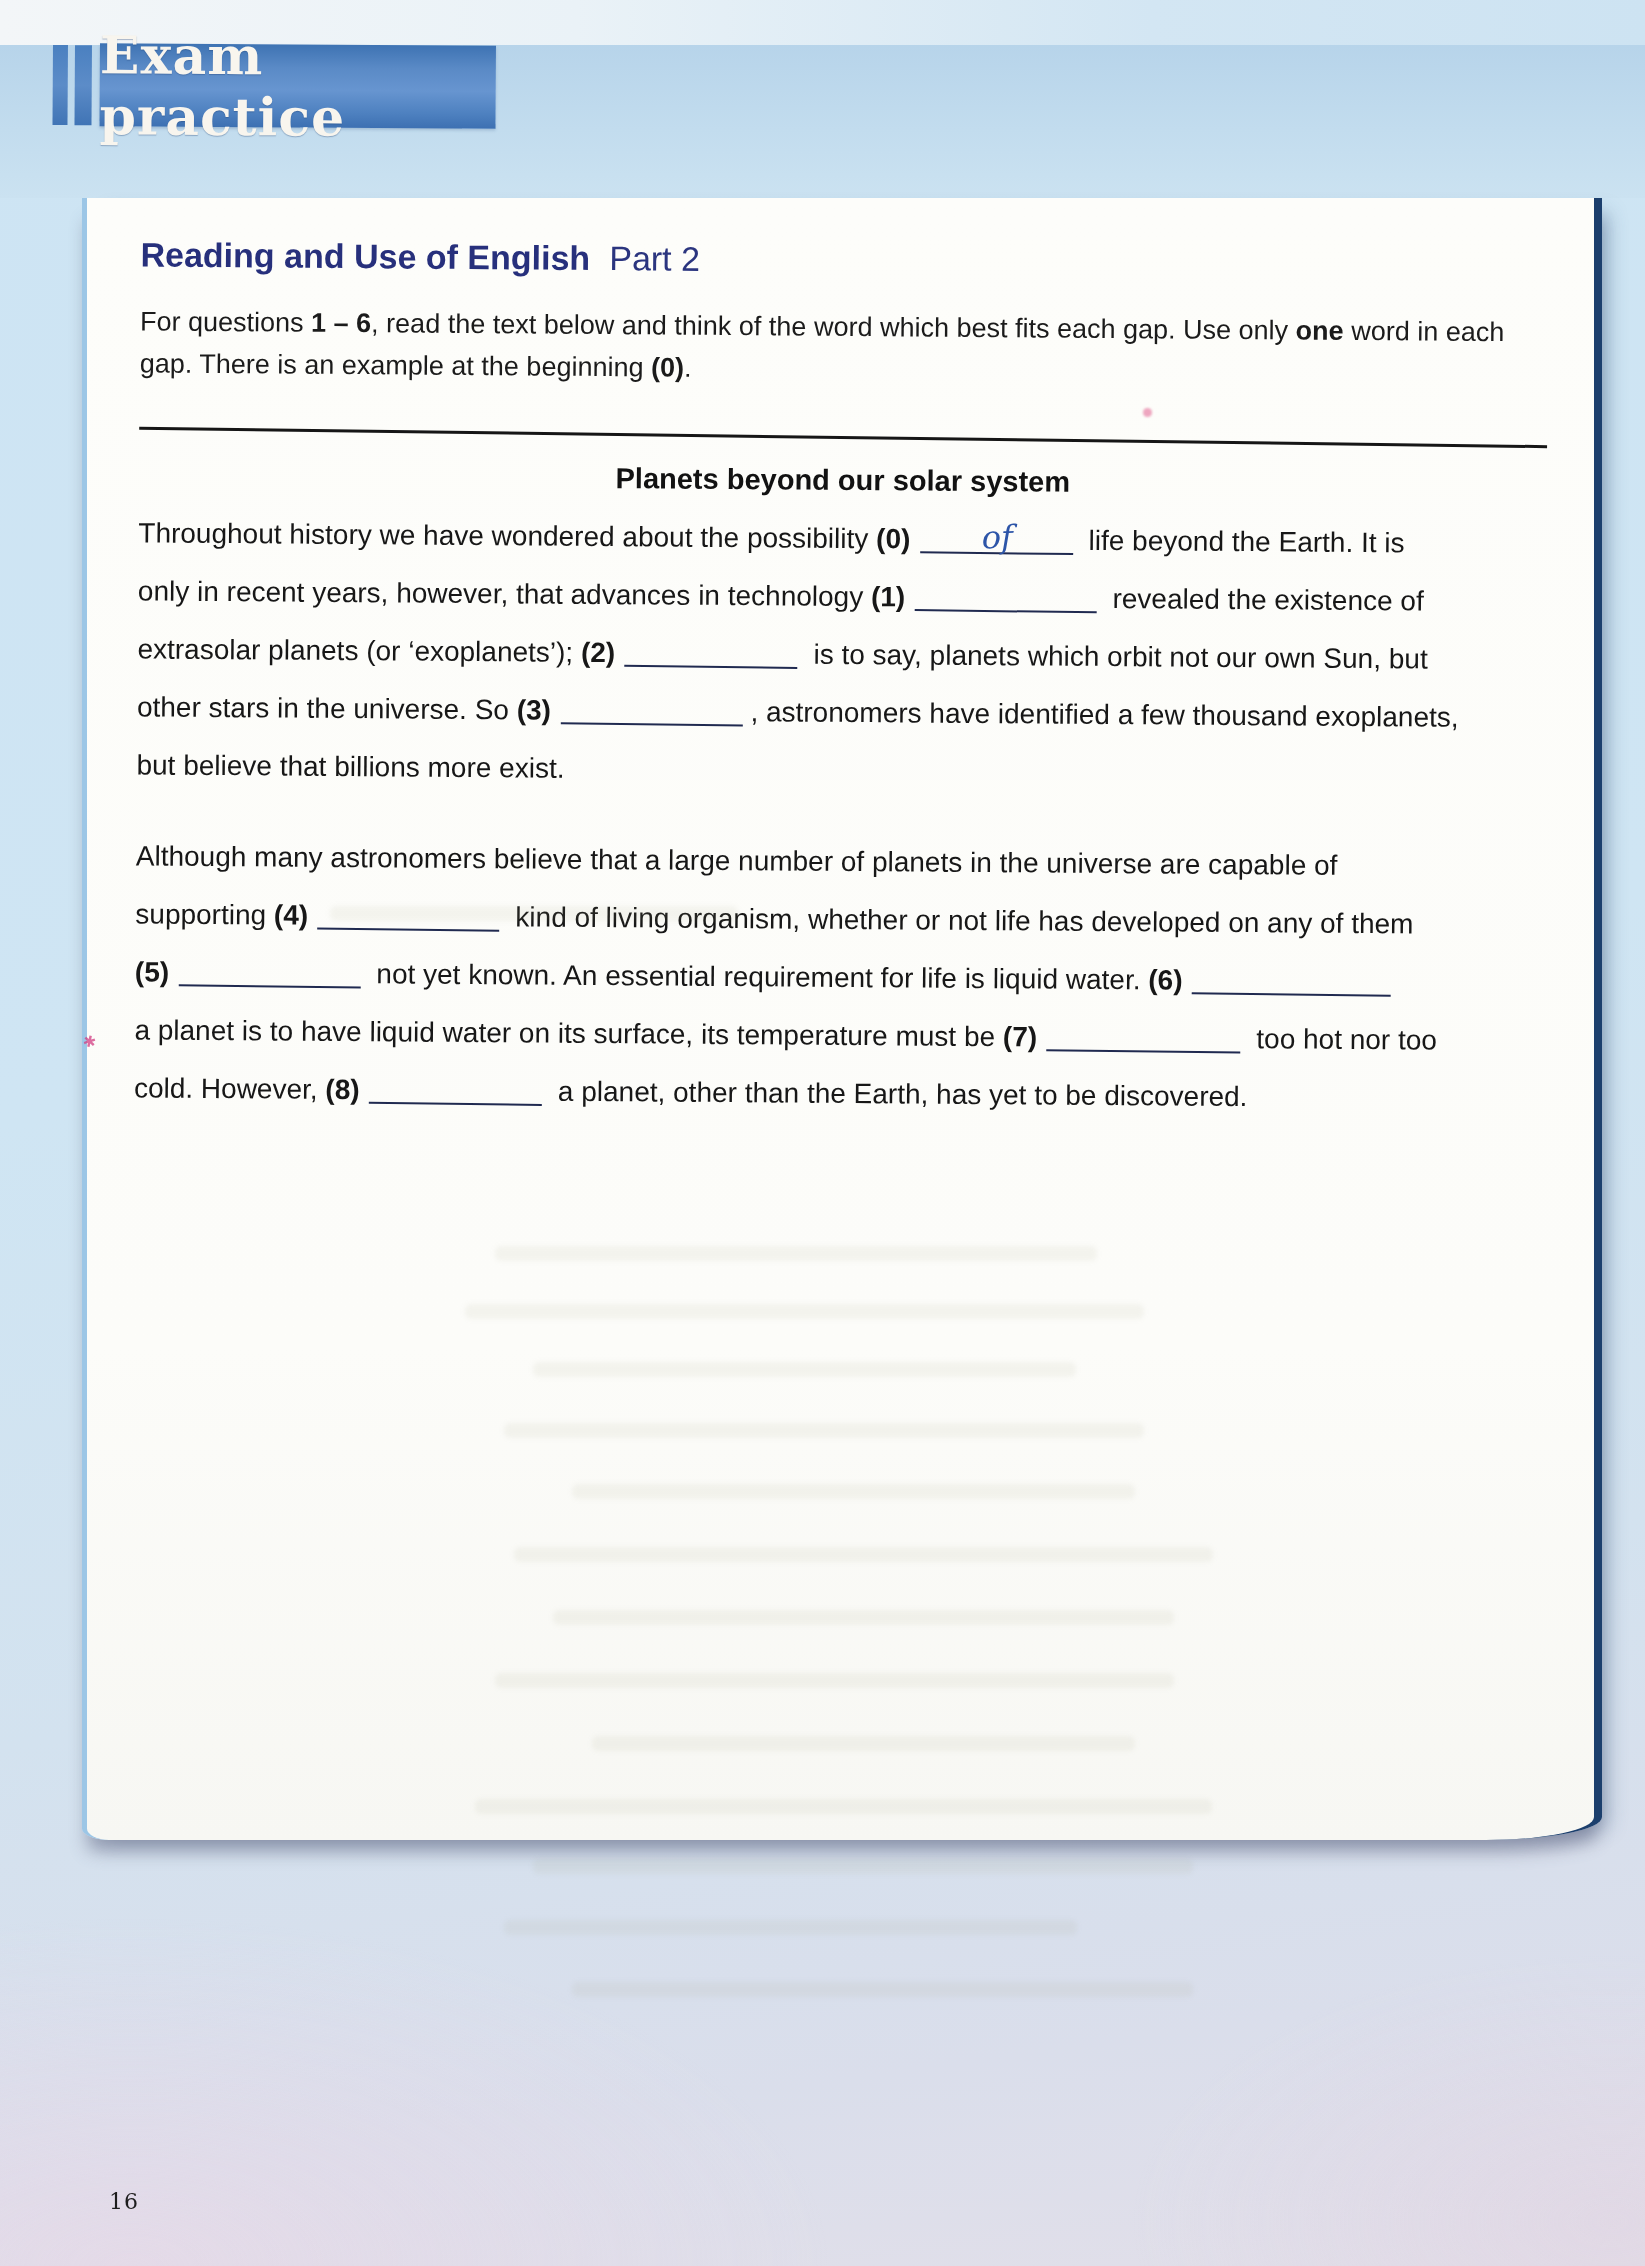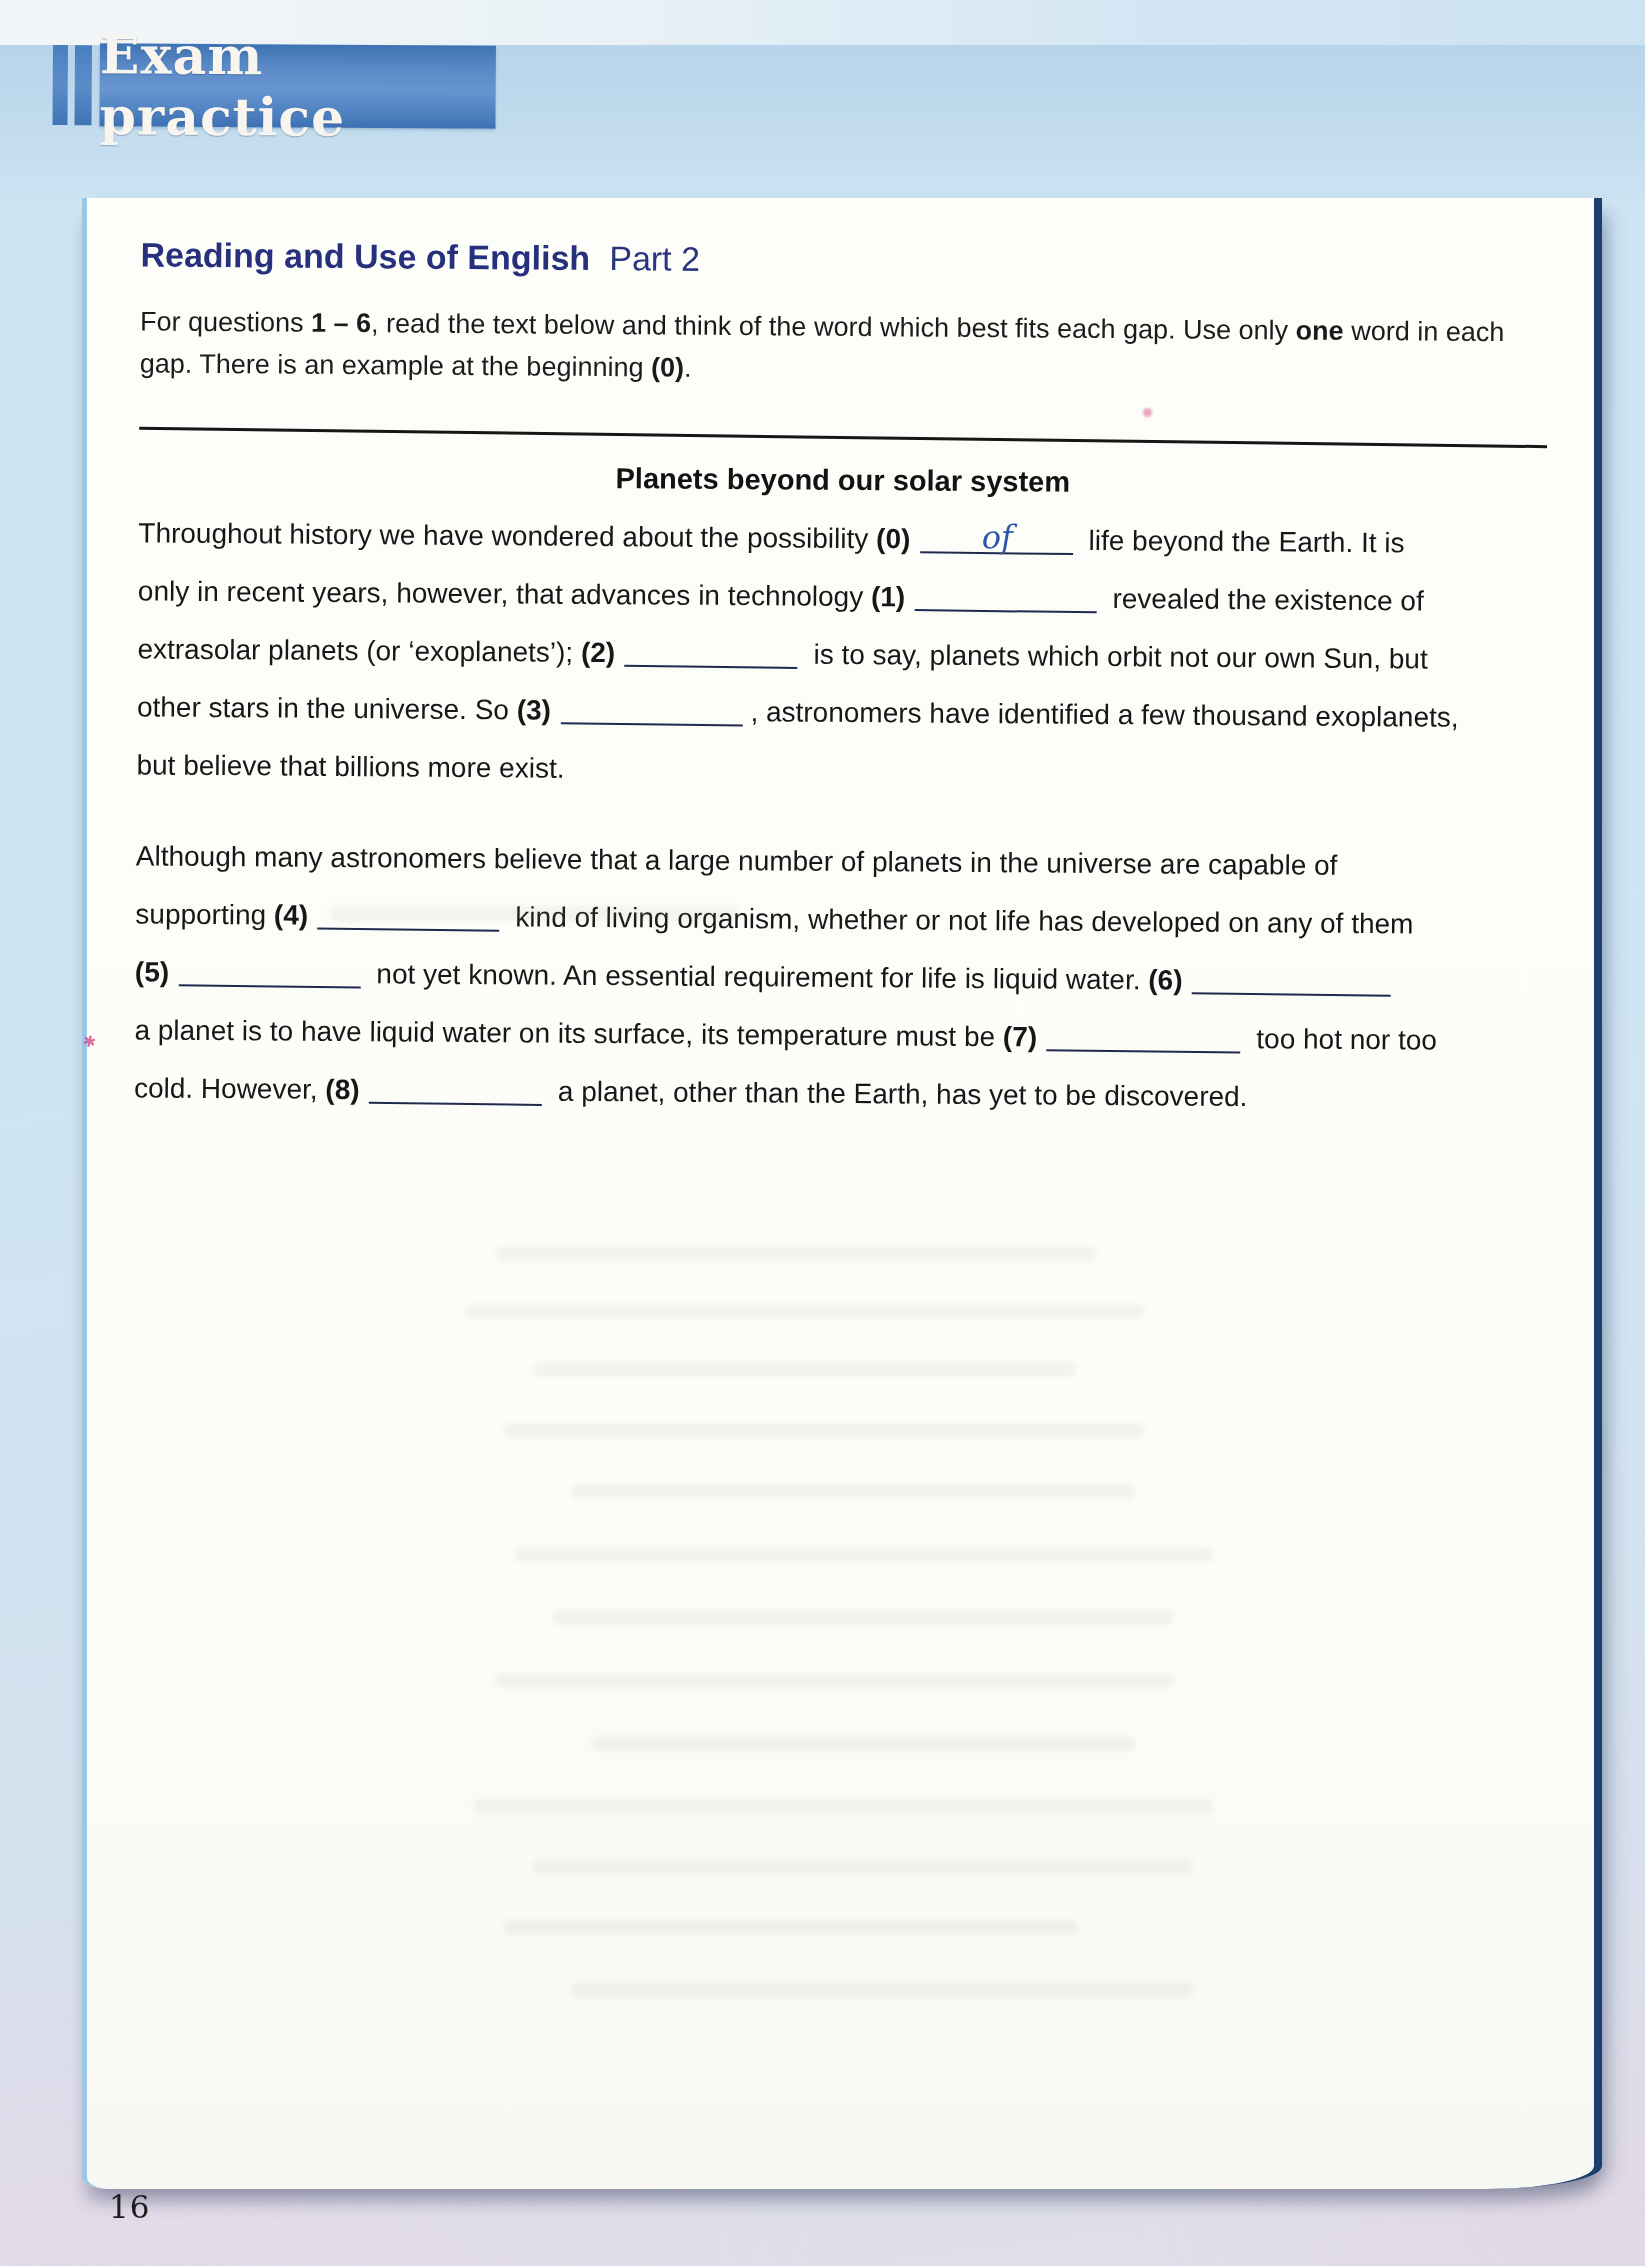--- a/index.html
+++ b/index.html
@@ -22,21 +22,21 @@
   .stripe.s1{left:0;width:14.6px;}
   .stripe.s2{left:22px;width:16.5px;}
   .banner{position:absolute;left:47px;top:0;width:396px;height:83px;
     background:linear-gradient(180deg,#3e73b3 0%,#5a8ac6 28%,#6795d0 55%,#4e81c0 82%,#3d70b2 100%);
     display:flex;align-items:center;justify-content:center;
     box-shadow:0 1.9px 2.9px rgba(60,90,140,.25);}
   .banner-label{font-family:"DejaVu Serif",serif;font-weight:bold;font-size:52px;
     color:#f8f5ee;letter-spacing:1px;text-shadow:0 1px 1px rgba(30,60,110,.35);}
 
   
-  .panel{position:absolute;left:82px;top:198px;width:1507px;height:1991px;
+  .panel{position:absolute;left:82px;top:198px;width:1507px;height:1642px;
     background:linear-gradient(180deg,#fdfdfa 0%,#fcfcf9 70%,#f7f7f3 100%);
     border-right:8.7px solid #1c3f6d;border-left:5.8px solid #9cc6e6;
     border-bottom-right-radius:116px 23px;border-bottom-left-radius:27px 11.6px;
     box-shadow:0 17.5px 17.5px -5.8px rgba(80,85,115,.45), 15.5px 5.8px 19.4px -9.7px rgba(50,80,120,.35);}
   .content{padding:37px 45px 0 54px;transform:rotate(.45deg);transform-origin:top left;}
 
   .section-title{font-size:34px;color:#27307c;margin:0 0 27px 0;}
   .section-title .t-bold{font-weight:bold;}
   .section-title .t-part{font-weight:normal;margin-left:9.7px;color:#2b357f;}
 
@@ -51,21 +51,21 @@
   .para + .para{margin-top:33px;}
   .line{line-height:58px;white-space:nowrap;font-size:28px;color:#171717;}
   .line .bold{font-weight:bold;}
 
   .gap{display:inline-block;height:31px;border-bottom:2.9px solid #202a50;
     margin:0 7.8px 0 9.7px;vertical-align:-4.9px;position:relative;transform:rotate(.25deg);}
   .hand{position:absolute;left:50%;bottom:-1px;transform:translateX(-50%) rotate(-2deg);
     font-family:"DejaVu Serif",serif;font-style:italic;font-size:32px;color:#2d55a8;line-height:1;}
 
   .page-num{position:absolute;left:109px;top:2189px;font-family:"DejaVu Serif",serif;
-    font-size:31px;color:#1d1d1d;letter-spacing:1px;}
+    font-size:22px;color:#1d1d1d;letter-spacing:1px;}
 
   
   .ghosts{position:absolute;inset:0;pointer-events:none;}
   .ghosts .g{position:absolute;height:14.6px;background:rgba(150,150,125,.09);filter:blur(2.9px);border-radius:5.8px;}
 
   .ink-dot{position:absolute;width:8.7px;height:8.7px;border-radius:50%;background:rgba(230,120,160,.65);filter:blur(1px);}
   .ink-squiggle{position:absolute;color:rgba(210,60,130,.75);font-size:15.5px;transform:rotate(12deg);}
 </style>
 </head>
 <body>

